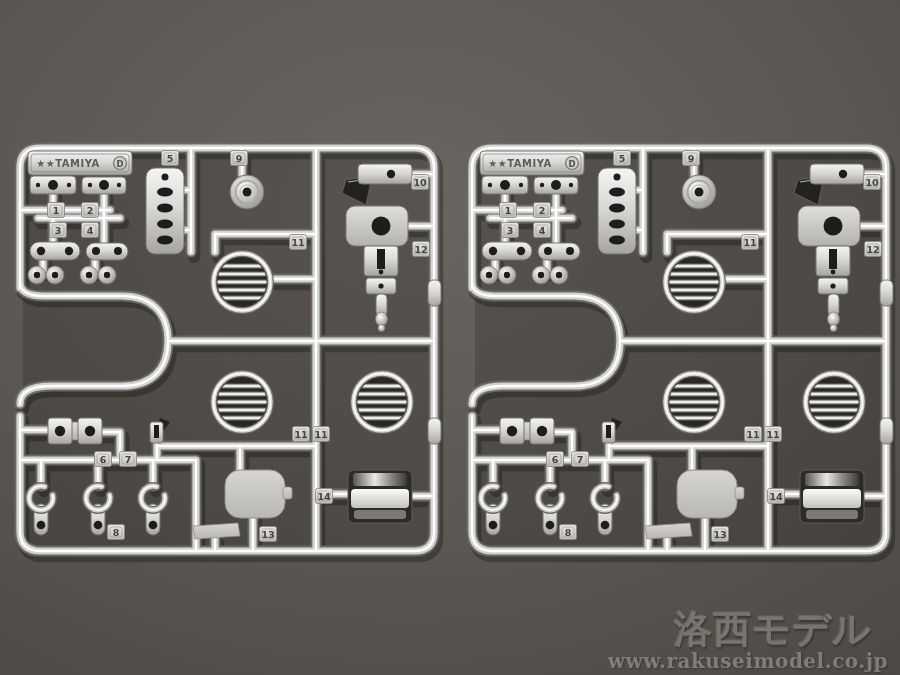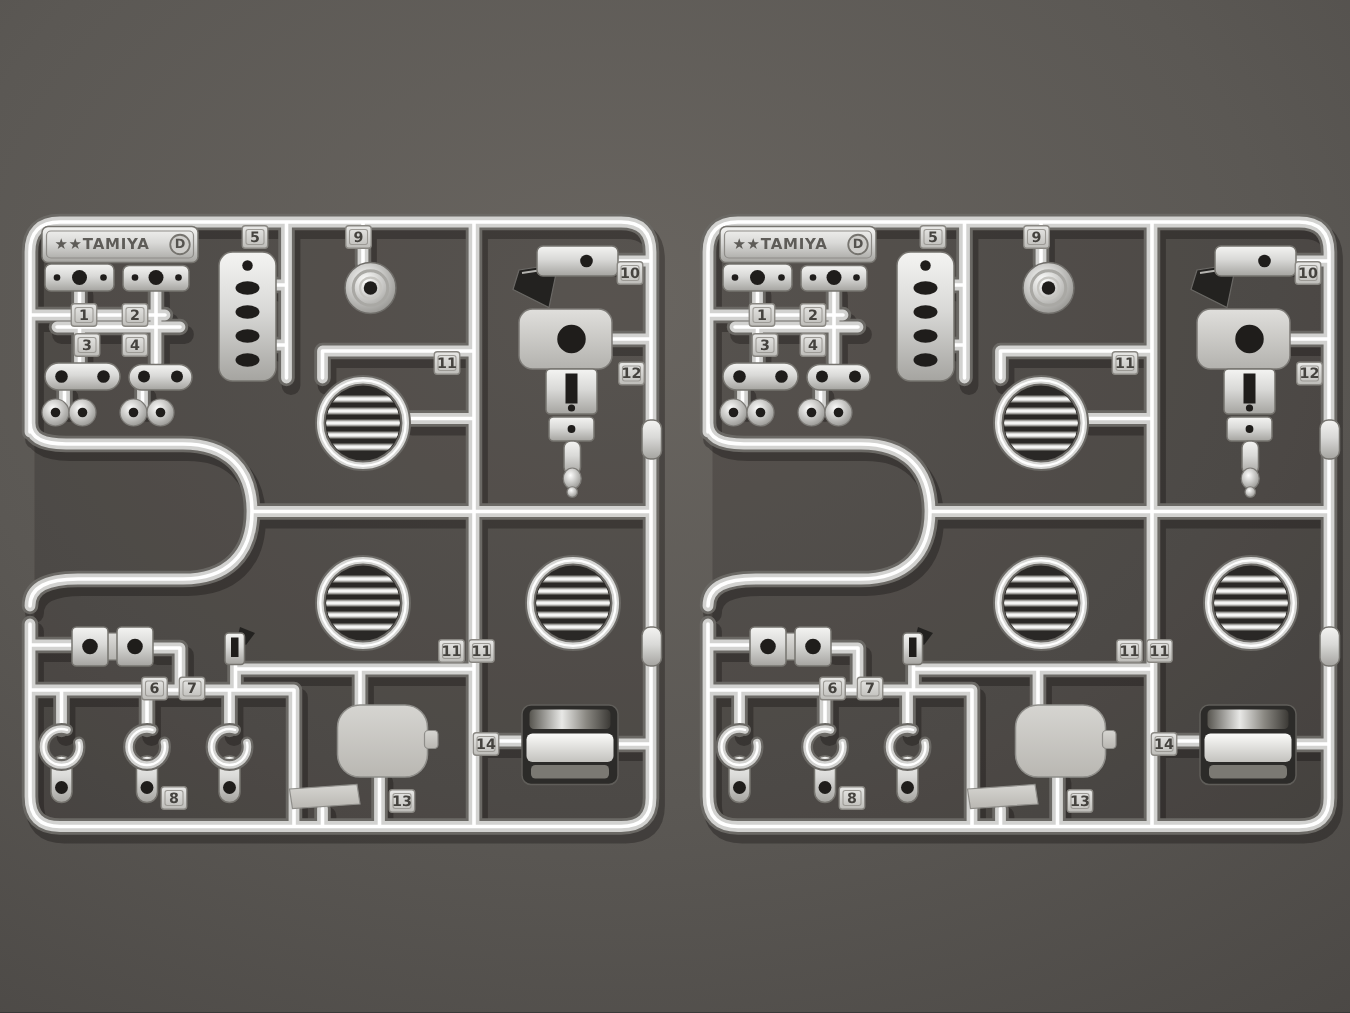--- a/index.html
+++ b/index.html
@@ -318,13 +318,17 @@
           </g>
     </g>
   </defs>
 
   <rect width="900" height="675" fill="url(#bgGrad)"></rect>
 
   <use href="#sprue-proto" x="10" y="130"></use>
   <use href="#sprue-proto" x="462" y="130"></use>
 </svg>
 
+<div class="watermark">
+  <div class="wm-title">洛西モデル</div>
+  <div class="wm-url">www.rakuseimodel.co.jp</div>
 </div>
+</div>
 
 </body></html>

